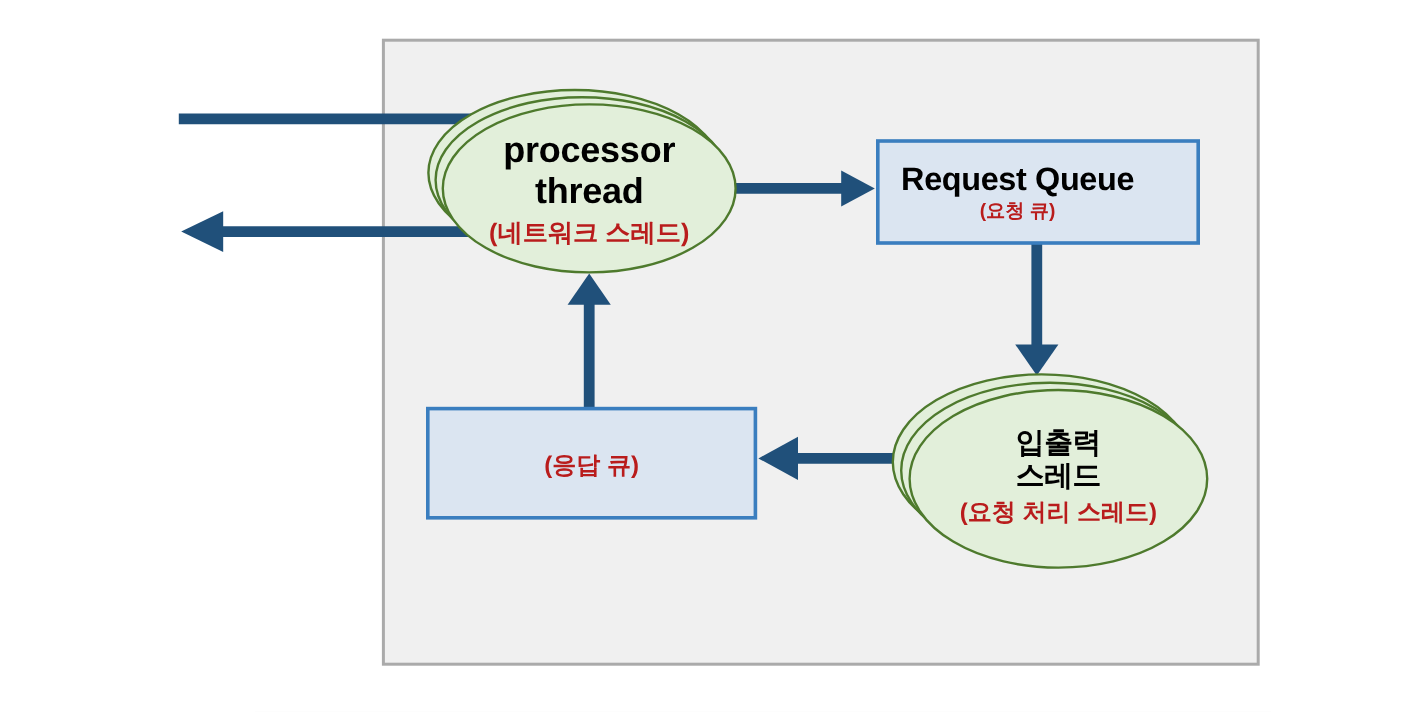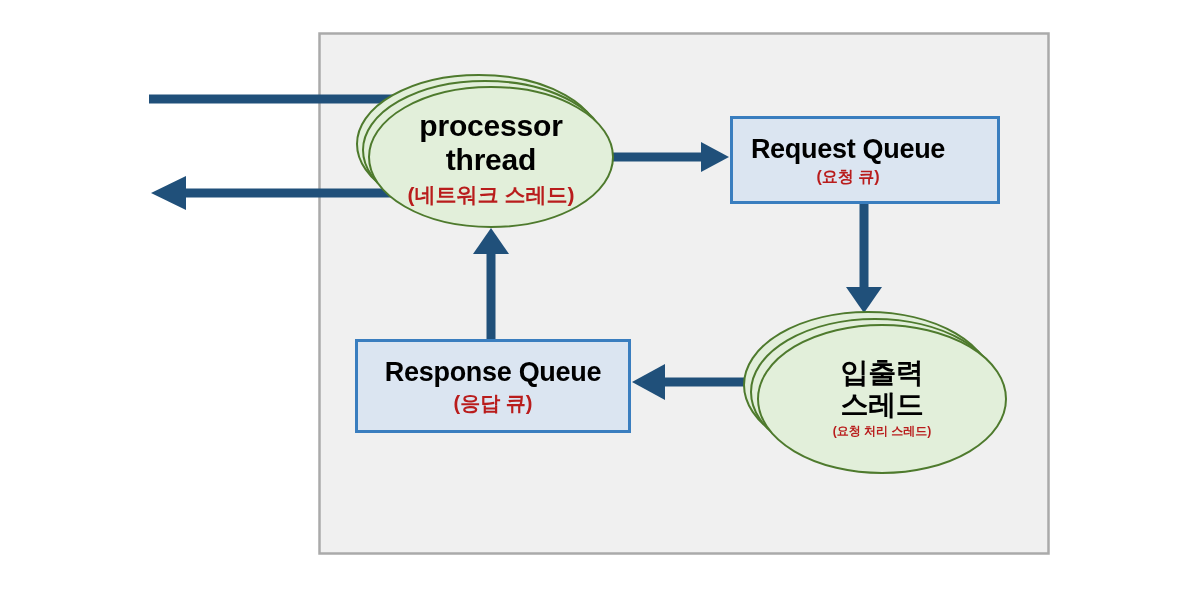--- a/index.html
+++ b/index.html
@@ -61,25 +61,25 @@
     margin-top: 5px;
   }
   
   #label-io-thread {
     left: 758px;
     top: 330px;
     width: 248px;
     height: 136px;
   }
   #label-io-thread .label-main {
-    font-size: 28px;
+    font-size: 24px;
     letter-spacing: -0.3px;
   }
   #label-io-thread .label-sub {
-    font-size: 12px;
+    font-size: 20px;
     margin-top: 4px;
   }
   
   #label-request-queue {
     left: 731px;
     top: 117px;
     width: 234px;
     height: 86px;
   }
   #label-request-queue .label-main {
@@ -177,17 +177,16 @@
     <div class="label-sub">(요청 큐)</div>
   </div>
 
   <div class="node-label" id="label-io-thread">
     <div class="label-main">입출력
 스레드</div>
     <div class="label-sub">(요청 처리 스레드)</div>
   </div>
 
   <div class="node-label" id="label-response-queue">
-    <div class="label-main">Response Queue</div>
     <div class="label-sub">(응답 큐)</div>
   </div>
 
 </div>
 
 </body></html>

